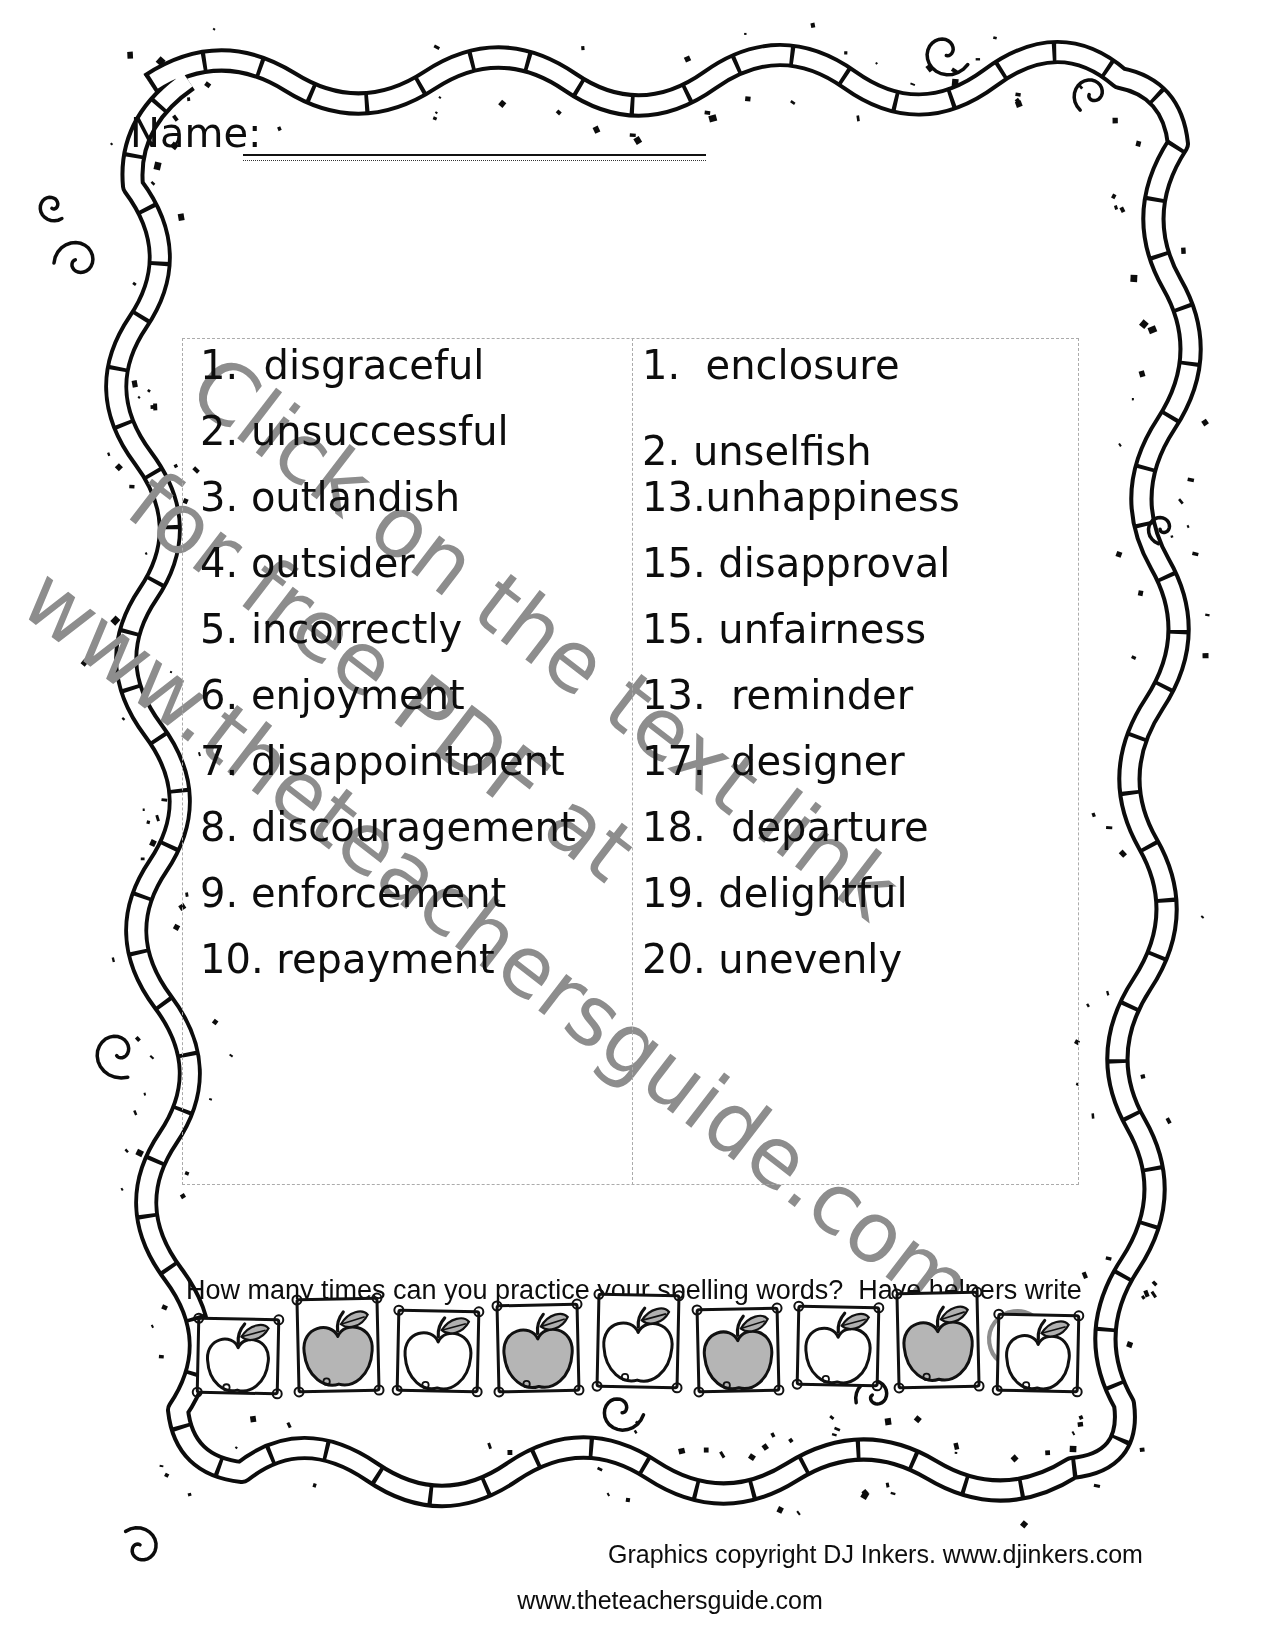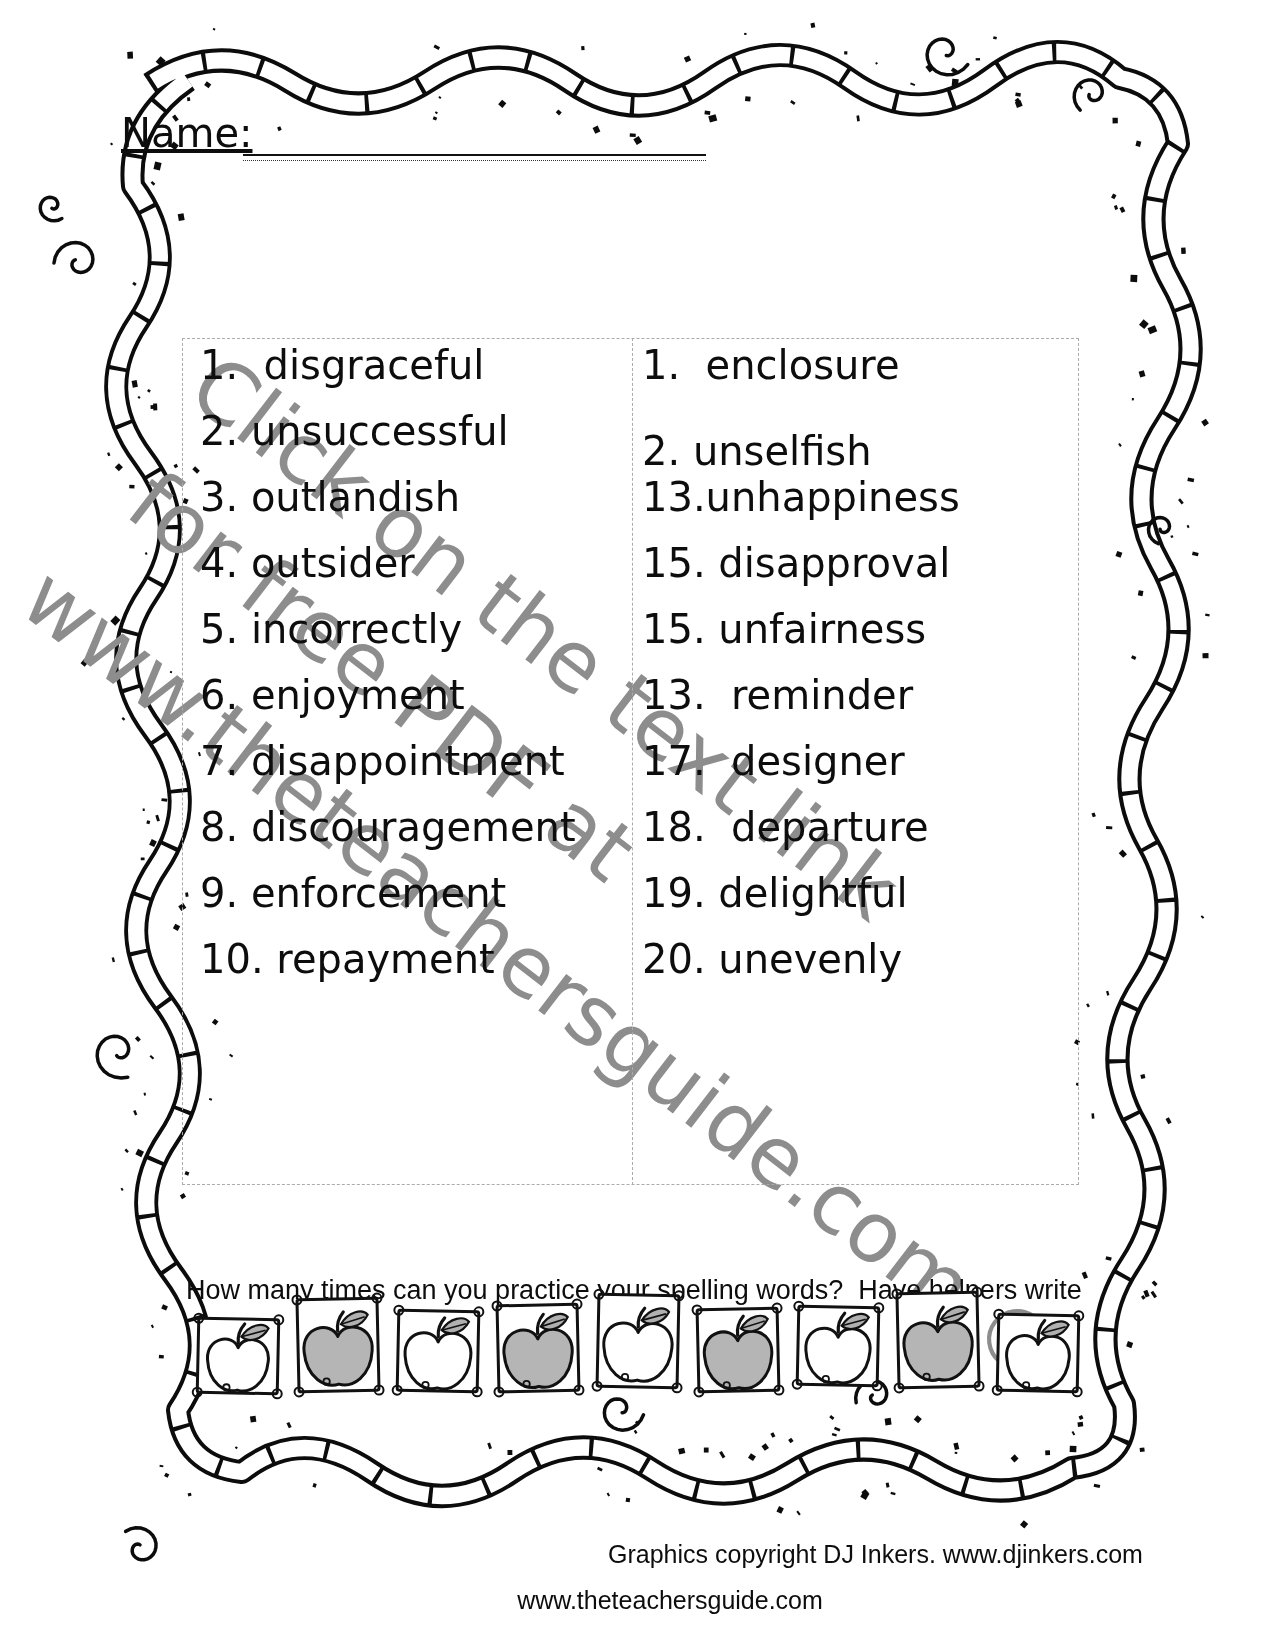--- a/index.html
+++ b/index.html
@@ -22,23 +22,22 @@
     white-space:pre;
     transform:rotate(37.5deg);
     transform-origin:left top;
     user-select:none;
   }
   #wm1{left:232px;top:336px;}
   #wm2{left:170px;top:452px;}
   #wm3{left:64px;top:548px;}
   .content{position:absolute;z-index:3;}
   .name-label{
-    left:121px;top:110px;
+    left:130px;top:110px;
     font-size:40px;
-    text-decoration:underline;
   }
   .name-underline{
     left:243px;top:154px;
     width:463px;height:4px;
     border-top:2px solid #111;
     border-bottom:1px dotted #333;
   }
   .title{
     left:180px;top:172px;width:900px;
     text-align:center;

